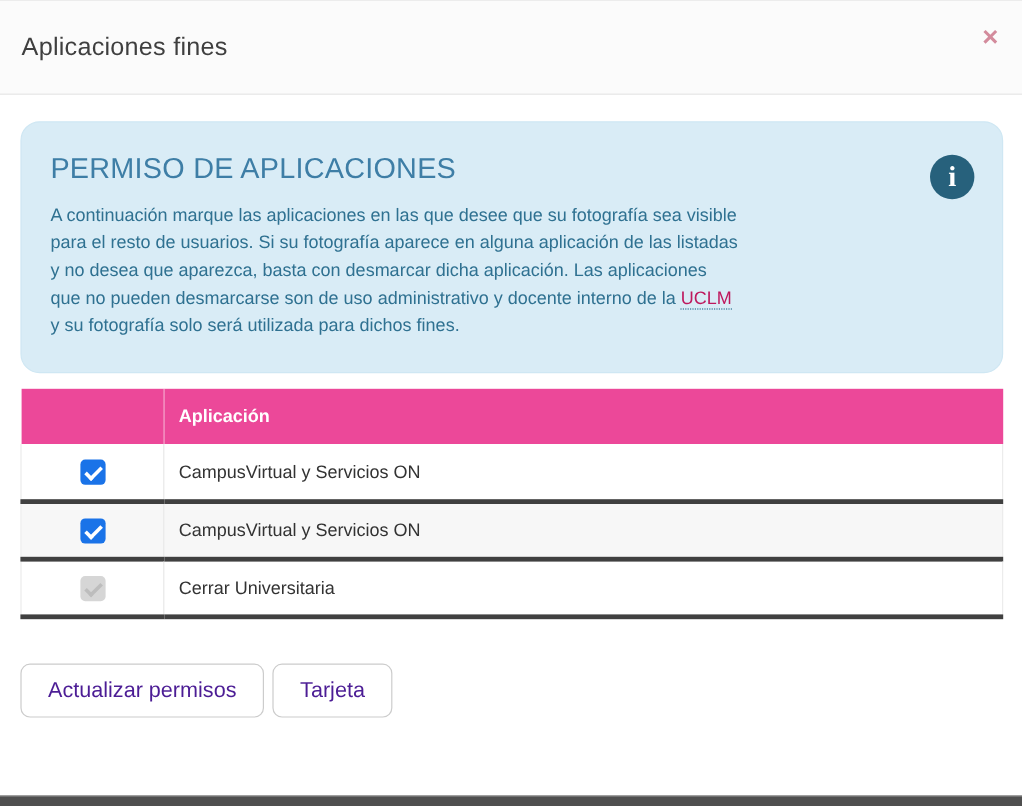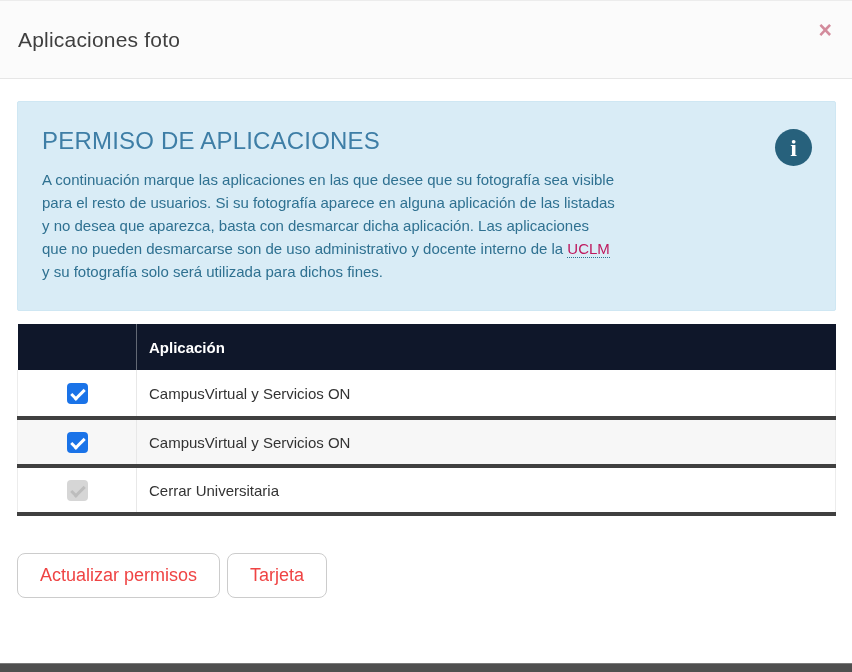--- a/index.html
+++ b/index.html
@@ -40,21 +40,21 @@
     cursor: pointer;
     line-height: 1;
     padding: 4px;
   }
   
   .modal-body { padding: 22px 16px 0 17px; }
   .info-panel {
     position: relative;
     background: #d9ecf6;
     border: 1px solid #cfe7f3;
-    border-radius: 2px;
+    border-radius: 16px;
     padding: 25px 24px 24px 24px;
     min-height: 210px;
   }
   .info-heading {
     font-size: 24px;
     font-weight: normal;
     color: #3e7ea6;
     letter-spacing: 0.2px;
   }
   .info-icon {
@@ -85,21 +85,21 @@
     border-bottom: 1px dotted #2f7191;
     cursor: pointer;
   }
   
   .perm-table {
     width: 100%;
     margin-top: 13px;
     border-collapse: collapse;
   }
   .perm-table thead th {
-    background: #0f172a;
+    background: #ec4899;
     color: #ffffff;
     font-size: 15px;
     font-weight: bold;
     text-align: left;
     height: 46px;
     padding: 0 12px;
   }
   .perm-table thead th.cb-head { width: 119px; }
   .perm-table thead th.app-head { border-left: 1px solid rgba(255,255,255,0.35); }
   .perm-table tbody td {
@@ -141,42 +141,42 @@
     border: solid #bdbdbd;
     border-width: 0 3px 3px 0;
     transform: rotate(45deg);
   }
   
   .btn-row { margin-top: 37px; display: flex; gap: 7px; }
   .btn {
     background: #ffffff;
     border: 1px solid #cccccc;
     border-radius: 8px;
-    color: #ef4444;
+    color: #4c1d95;
     font-size: 18px;
     font-family: "Liberation Sans", sans-serif;
     padding: 11px 22px;
     cursor: pointer;
   }
   
   .bottom-bar {
     position: absolute;
     left: 0; bottom: 0;
     width: 100%; height: 9px;
     background: #4f4f4f;
     border-top: 1px solid #7a7a7a;
   }
 </style>
 </head>
 <body>
 
 <div class="modal">
 
   <div class="modal-header">
-    <div class="modal-title">Aplicaciones foto</div>
+    <div class="modal-title">Aplicaciones fines</div>
     <button class="close-btn">×</button>
   </div>
 
   <div class="modal-body">
 
     <div class="info-panel">
       <h2 class="info-heading">PERMISO DE APLICACIONES</h2>
       <span class="info-icon">i</span>
       <p class="info-text"><span>A continuación marque las aplicaciones en las que desee que su fotografía sea visible para el resto de usuarios. Si su fotografía aparece en alguna aplicación de las listadas y no desea que aparezca, basta con desmarcar dicha aplicación. Las aplicaciones que no pueden desmarcarse son de uso administrativo y docente interno de la </span><a class="uclm-link">UCLM</a><span> y su fotografía solo será utilizada para dichos fines.</span></p>
     </div>

